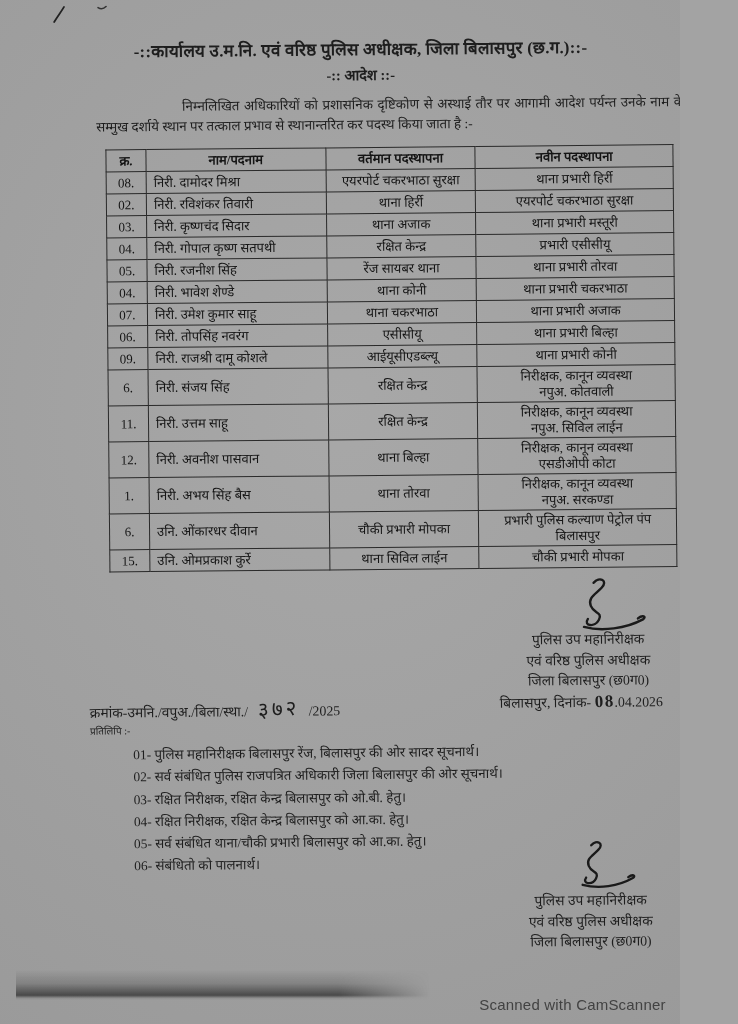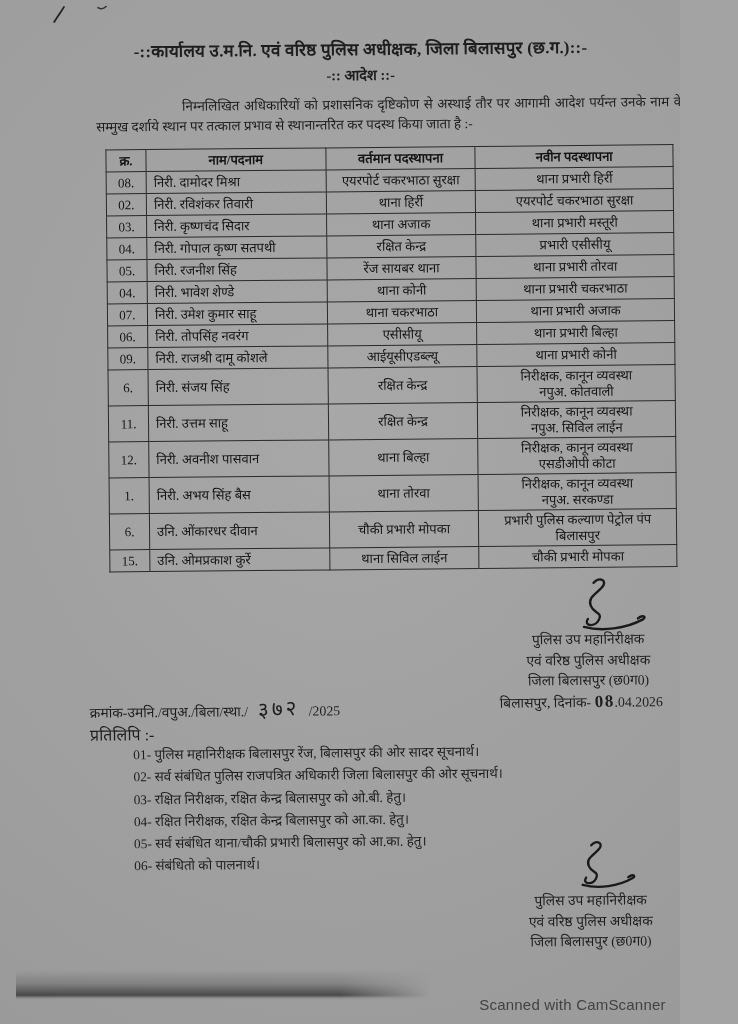--- a/index.html
+++ b/index.html
@@ -67,21 +67,21 @@
     display:inline-block;transform:rotate(-2deg);
   }
   .hand-big{
     font-weight:500;font-size:21px;letter-spacing:3px;
     display:inline-block;transform:rotate(-3deg);padding:0 6px;
   }
   .ref-line{
     position:absolute;top:693px;left:87px;font-size:13.8px;white-space:nowrap;
   }
   .copies-label{
-    position:absolute;top:721px;left:87px;font-size:16px;
+    position:absolute;top:721px;left:87px;font-size:10px;
   }
   .copies-list{
     position:absolute;top:742px;left:130px;width:480px;
     font-size:13.4px;line-height:22.3px;
   }
   
   .shadow-bar{
     position:absolute;left:16px;top:970px;width:414px;height:30px;
     background:linear-gradient(180deg,
       rgba(70,70,70,0) 0%,

